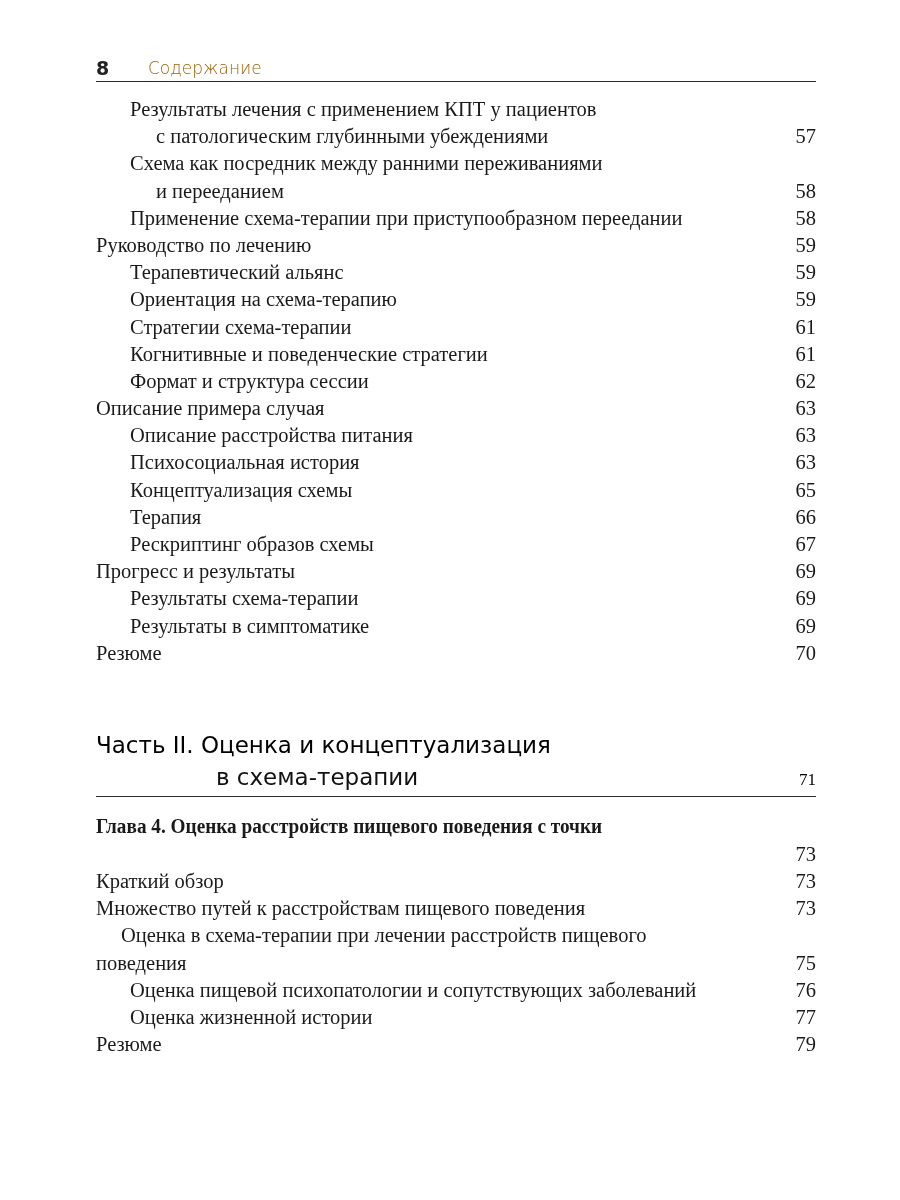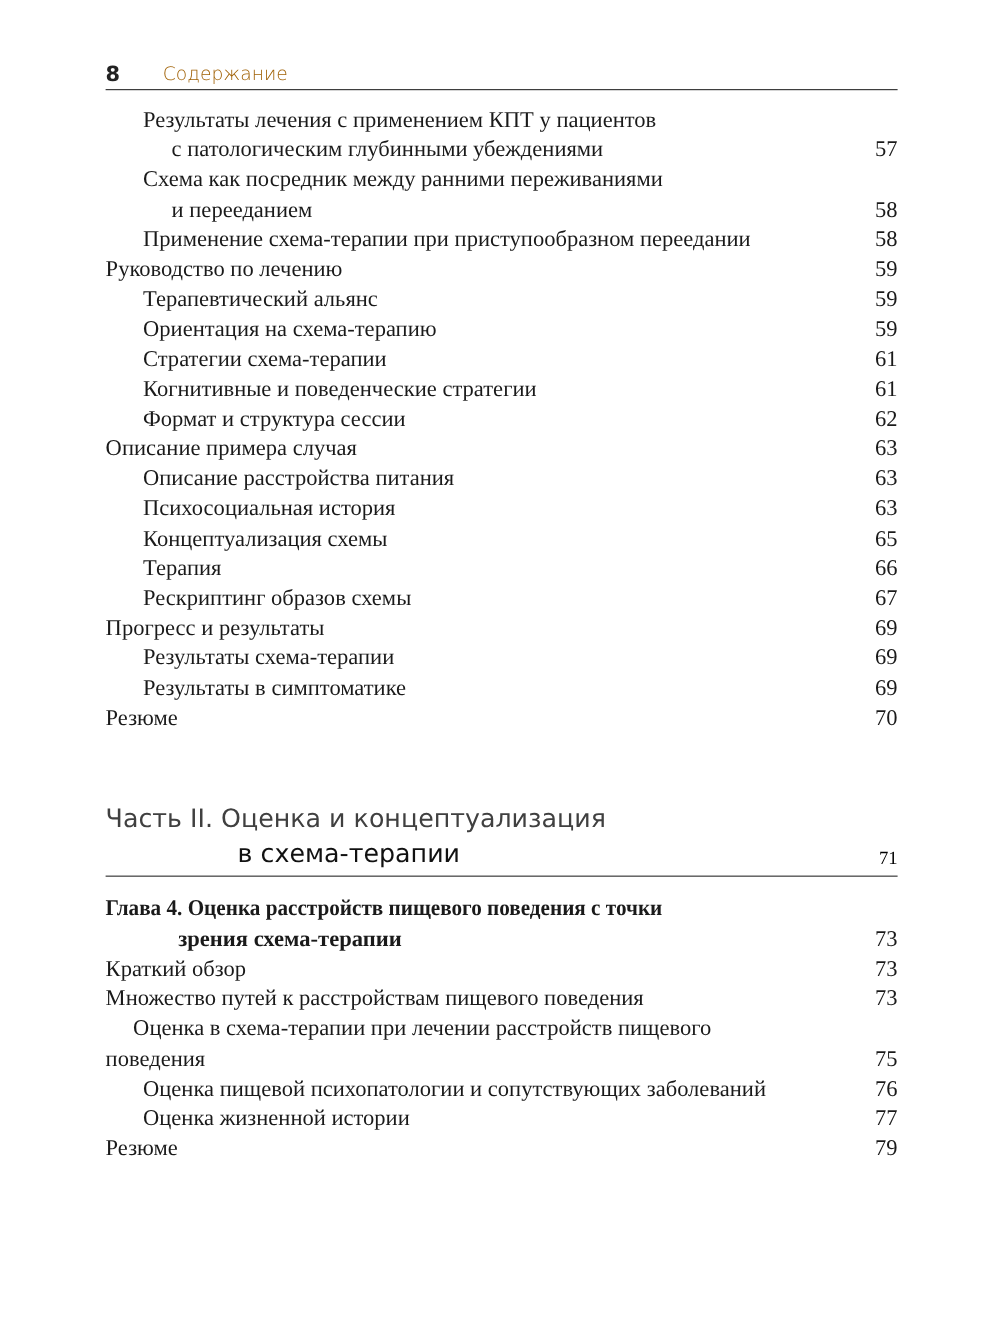--- a/index.html
+++ b/index.html
@@ -16,21 +16,21 @@
   .header .htitle { position: absolute; left: 52px; top: 3px; font-size: 17px; color: #a16207; font-weight: 300; }
 
   .toc { position: absolute; left: 96px; top: 96px; width: 720px;
     font-family: "Liberation Serif", serif; font-size: 20.5px; color: #1a1a1a; }
   .row { position: relative; height: 27.2px; line-height: 27.2px; }
   .row .t { position: absolute; left: 0; white-space: nowrap; transform-origin: left center; }
   .row .p { position: absolute; right: 0; top: 0; }
 
   .part { position: absolute; left: 96px; top: 732px; width: 720px; height: 64px;
     border-bottom: 1.5px solid #2a2a2a; font-family: "DejaVu Sans", sans-serif; }
-  .part .l1 { position: absolute; left: 0; top: 0; font-size: 23px; color: #404040; white-space: nowrap; }
+  .part .l1 { position: absolute; left: 0; top: 0; font-size: 23px; color: #000000; white-space: nowrap; }
   .part .l2 { position: absolute; left: 108px; top: 32px; font-size: 23px; color: #111; white-space: nowrap; margin-left: 12px; }
   .part .p { position: absolute; right: 0; top: 38px; font-family: "Liberation Serif", serif; font-size: 17px; color: #000000; }
 
   .ch { position: absolute; left: 96px; top: 812px; width: 720px;
     font-family: "Liberation Serif", serif; font-size: 20.5px; color: #1a1a1a; }
   .ch .title1 { height: 28px; line-height: 28px; font-weight: bold; white-space: nowrap; }
   .ch .title2 { position: relative; height: 28px; line-height: 28px; }
   .ch .title2 .t { position: absolute; left: 66px; font-weight: bold; }
   .ch .title2 .p { position: absolute; right: 0; }
 </style>
@@ -131,21 +131,20 @@
 
 <div class="part">
   <span class="l1">Часть II. Оценка и концептуализация</span>
   <span class="l2">в схема-терапии</span>
   <span class="p">71</span>
 </div>
 
 <div class="ch">
   <div class="title1" style="display: inline-block; transform-origin: left center; transform: scaleX(0.938889);">Глава 4. Оценка расстройств пищевого поведения с точки</div>
   <div class="title2">
-    <span class="t">зрения схема-терапии</span>
     <span class="p">73</span>
   </div>
   <div id="ch-entries">
       <div class="row">
         <span class="t" style="left: 0px;">Краткий обзор</span>
         <span class="p">73</span>
       </div>
       <div class="row">
         <span class="t" style="left: 0px;">Множество путей к расстройствам пищевого поведения</span>
         <span class="p">73</span>

